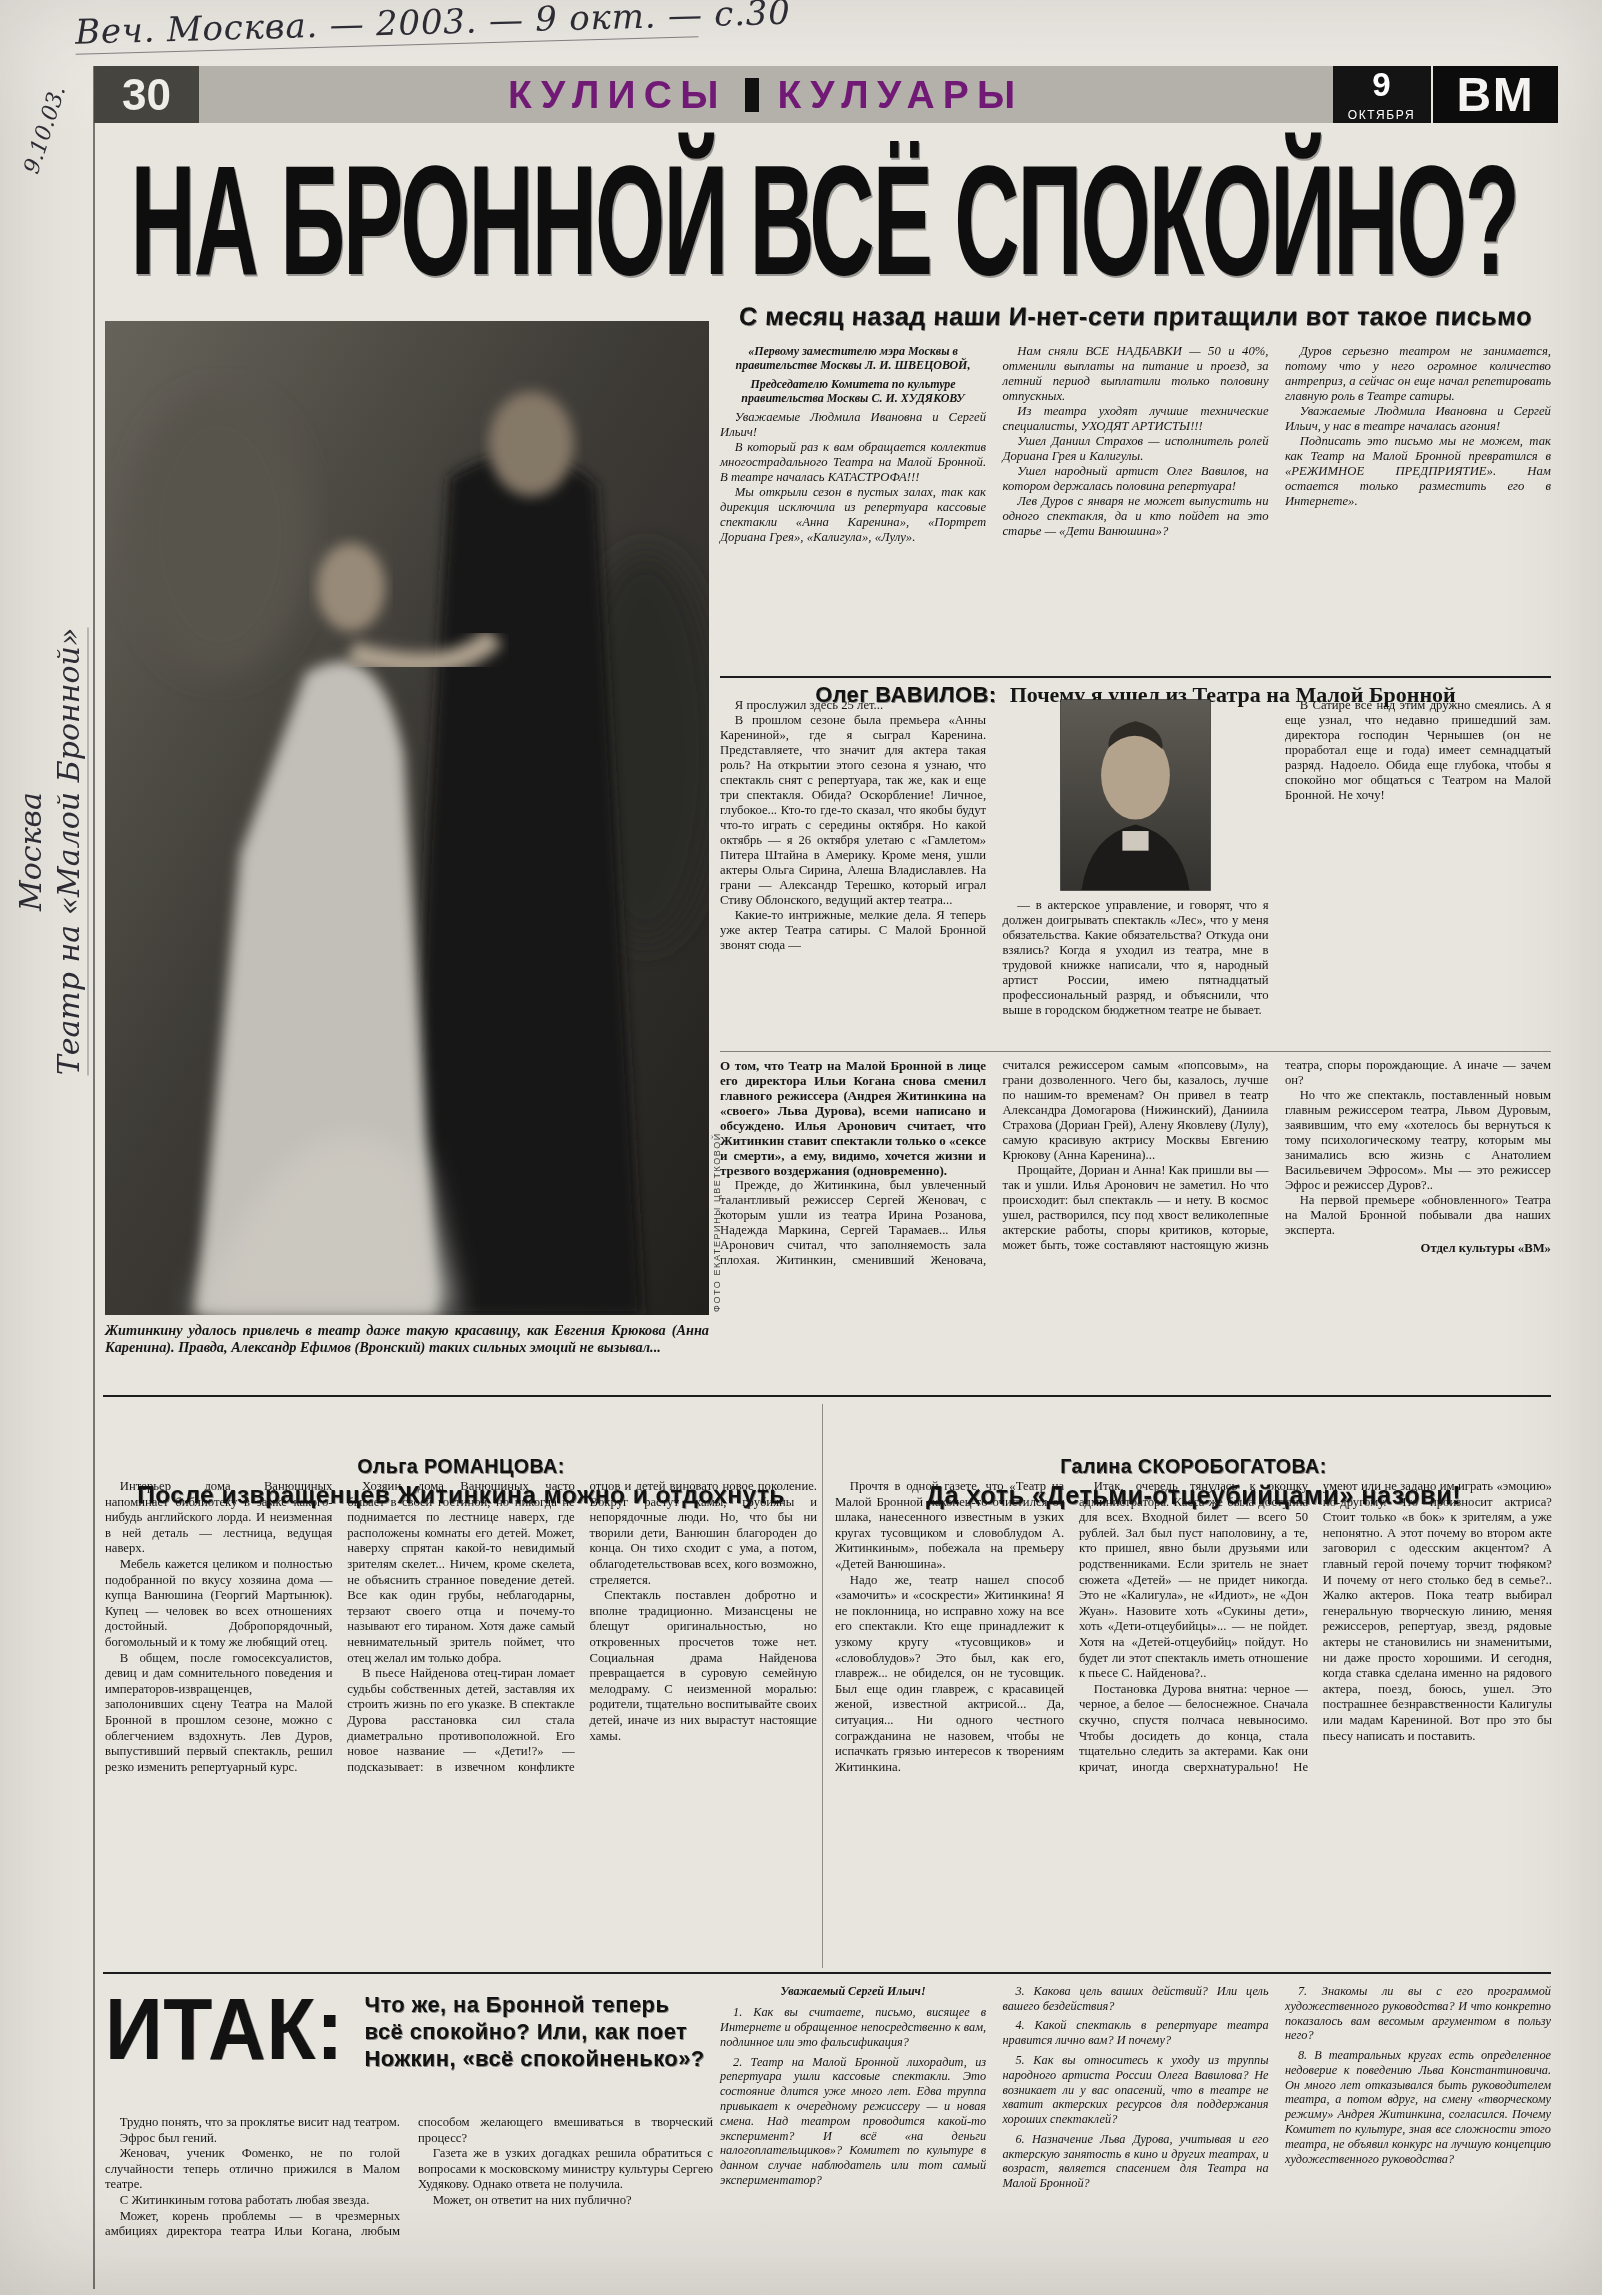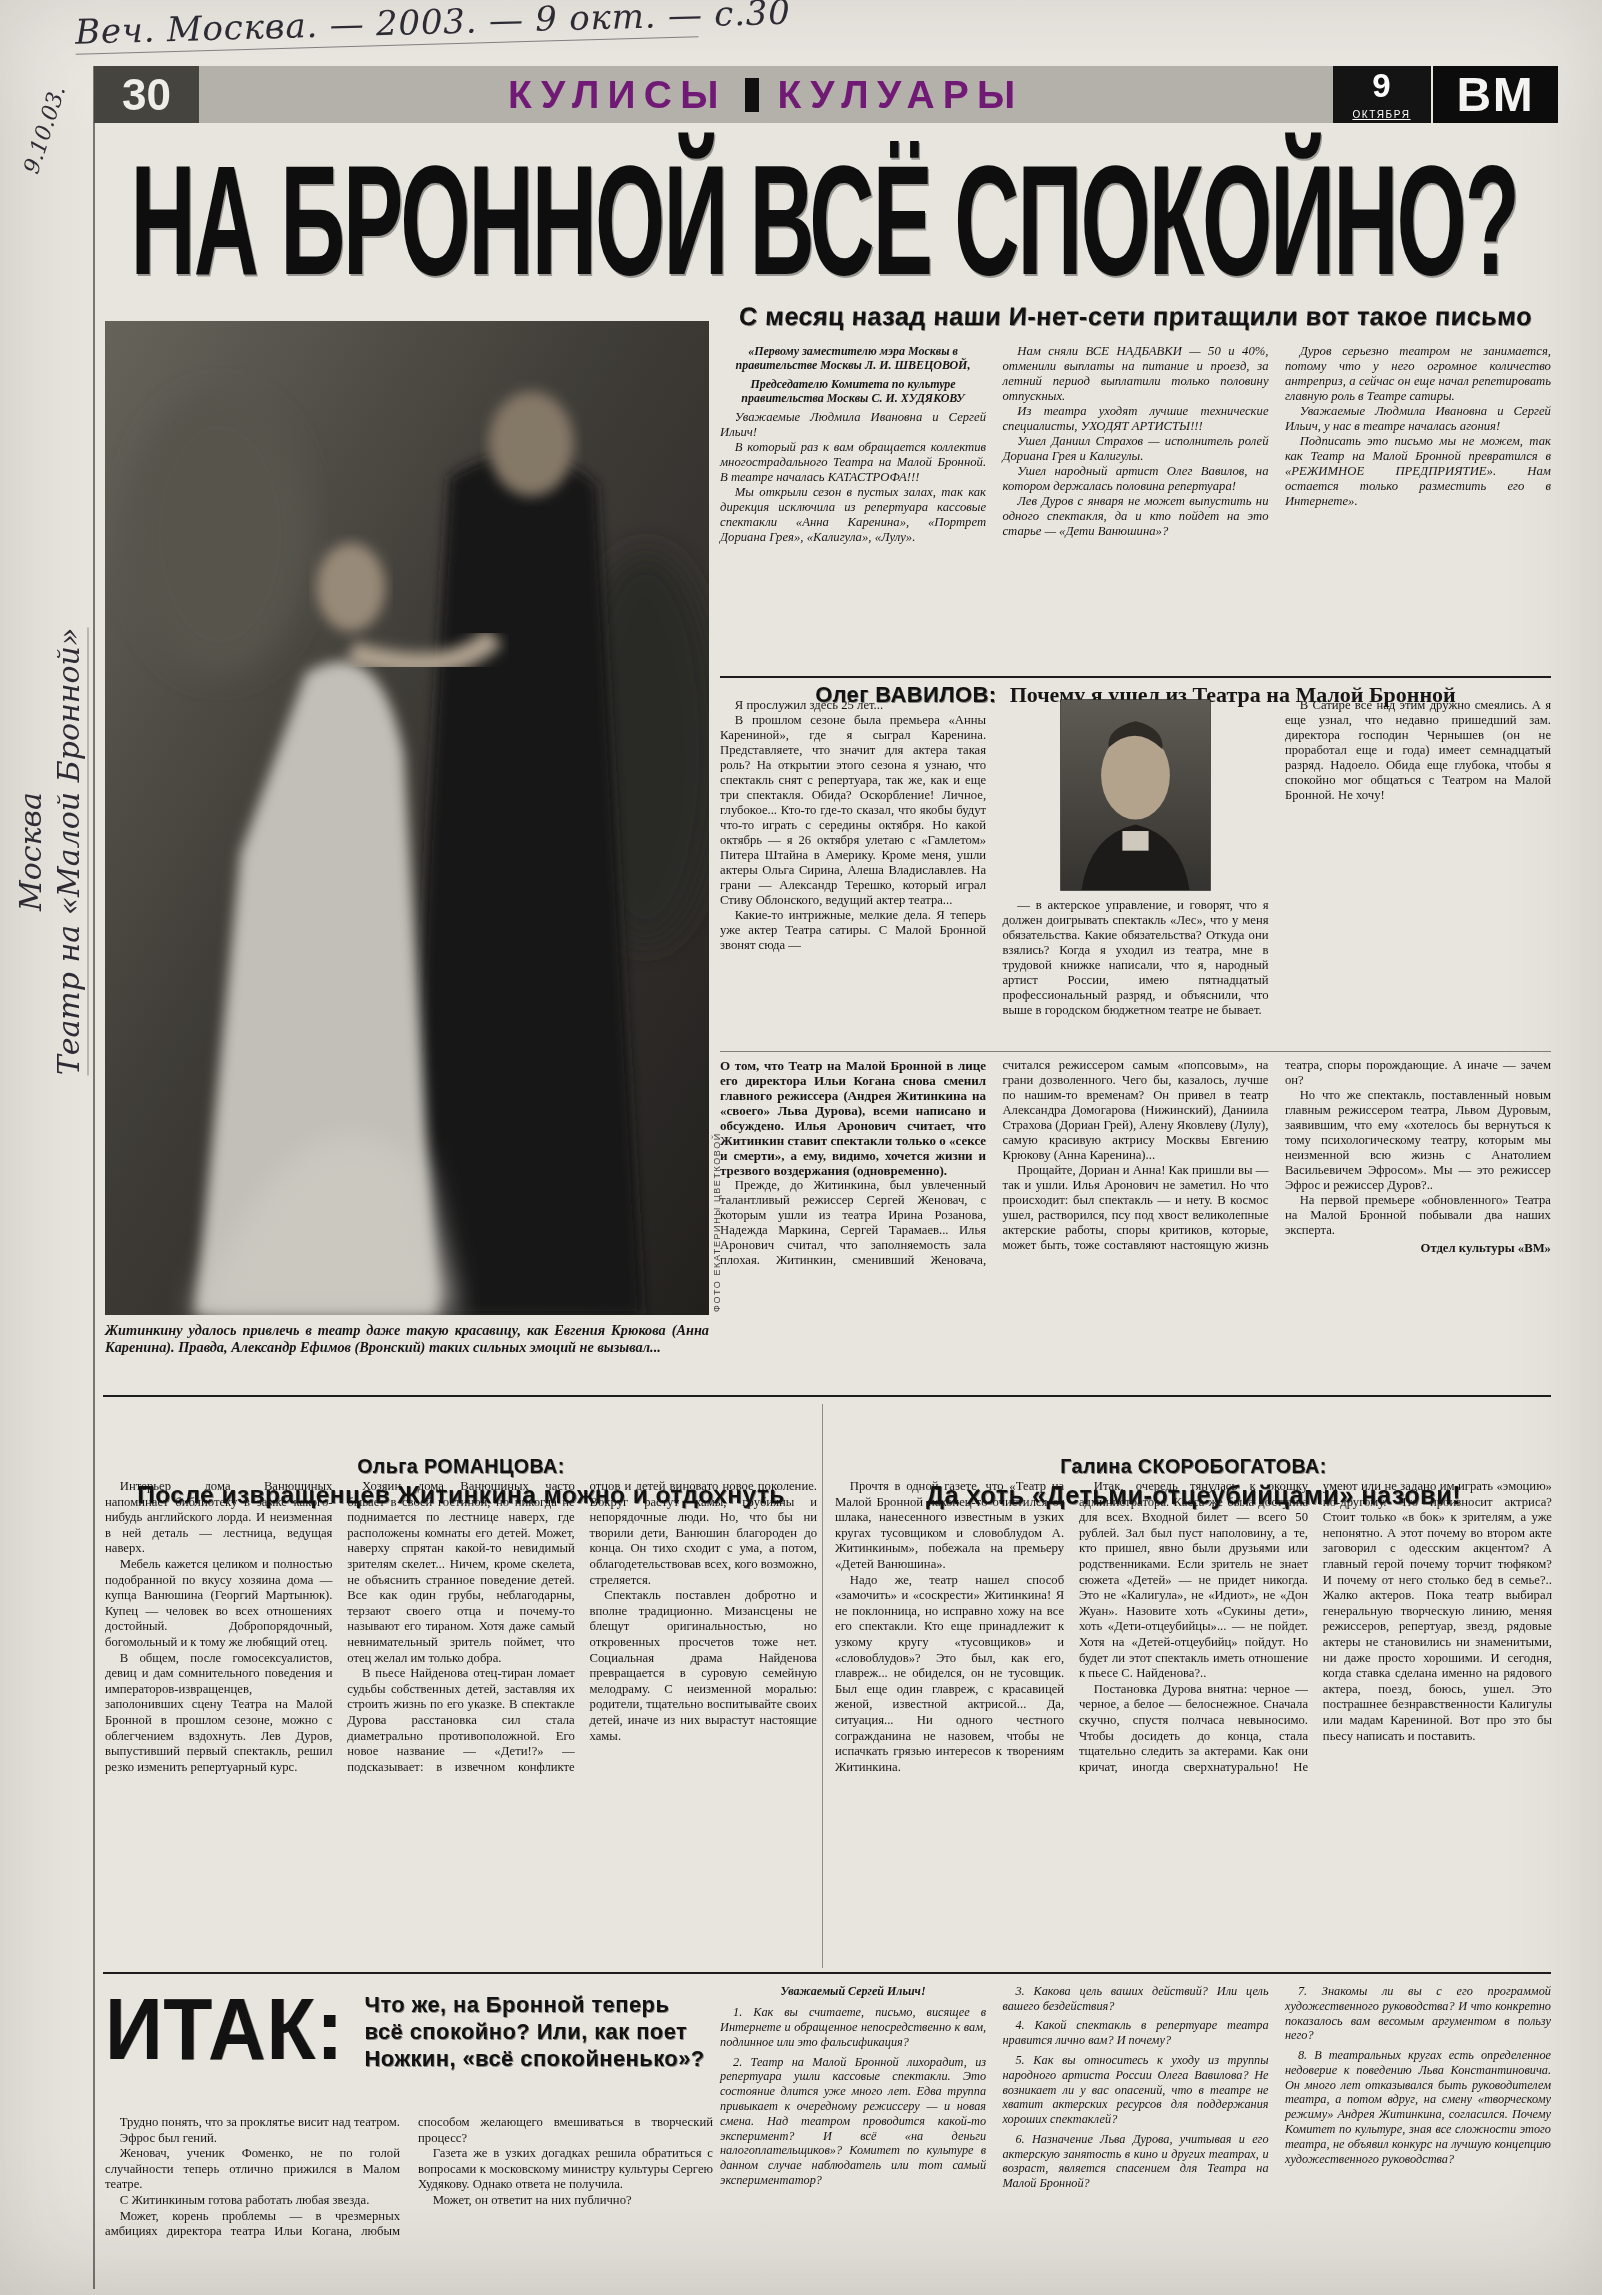--- a/index.html
+++ b/index.html
@@ -17,21 +17,21 @@
   .hw-side{position:absolute; left:-318px; top:812px; width:738px; height:79px; transform:rotate(-90deg); display:flex; flex-direction:column; align-items:center; line-height:38px; font-size:30px; white-space:nowrap;}
   .hw-side .u{border-bottom:1.6px solid rgba(45,44,52,.5);}
   
   .content-rule{position:absolute; left:93px; top:66px; width:1.6px; height:2223px; background:rgba(25,25,25,.55);}
   .masthead{position:absolute; left:94px; top:66px; width:1464px; height:57px; display:flex; font-family:"Liberation Sans",sans-serif;}
   .mh-num{width:105px; background:#45443f; color:#efede8; font-size:44px; font-weight:700; display:flex; align-items:center; justify-content:center;}
   .mh-mid{flex:1; background:#b4b1ab; color:#701a75; display:flex; align-items:center; justify-content:center; gap:18px; font-size:39px; font-weight:800; letter-spacing:8.2px;}
   .mh-block{width:14.8px; height:34px; background:#101010; display:inline-block;}
   .mh-date{width:98px; background:#141414; color:#fff; display:flex; flex-direction:column; align-items:center; justify-content:center; line-height:1;}
   .mh-date .d{font-size:33px; font-weight:800;}
-  .mh-date .m{font-size:10px; letter-spacing:1.6px; margin-top:8px;text-decoration:underline;}
+  .mh-date .m{font-size:12px; letter-spacing:1.6px; margin-top:8px;}
   .mh-logo{width:125px; margin-left:2.5px; background:#0c0c0c; color:#f4f3f1; font-size:48px; font-weight:800; display:flex; align-items:center; justify-content:center; letter-spacing:1.6px;}
   
   .headline{position:absolute; left:90px; top:123px; width:1469px; height:193px; display:flex; align-items:center; justify-content:center; overflow:visible;}
   .headline span{display:inline-block; white-space:nowrap; font-family:"Liberation Sans",sans-serif; font-weight:800; font-size:113px; letter-spacing:-2.5px; color:#0e0e0e; transform:scale(.8,1.38); text-shadow:1.6px 1.6px 0 rgba(10,10,10,.35);}
   
   .display{font-family:"Liberation Sans",sans-serif; font-weight:800; color:#121212; text-shadow:0.8px 0.8px 0 rgba(15,15,15,.45); letter-spacing:0.4px;}
   
   .photo-main{position:absolute; left:105px; top:321px; width:604px; height:994px; background:#2c2a27; overflow:hidden;}
   .photo-credit{position:absolute; left:712px; top:1066px; height:246px; writing-mode:vertical-rl; transform:rotate(180deg); font-family:"Liberation Sans",sans-serif; font-size:9px; letter-spacing:1.6px; color:#3d3d3d;}
   .caption{position:absolute; left:105px; top:1322px; width:604px; font-weight:700; font-style:italic; font-size:14.3px; line-height:17px; text-align:justify;}
@@ -200,21 +200,21 @@
         </div>
     </div>
   </div>
 
   <div class="rule rule-editorial"></div>
   <div class="editorial">
     <div class="plist">
         <p class="bp">О том, что Театр на Малой Бронной в лице его директора Ильи Когана снова сменил главного режиссера (Андрея Житинкина на «своего» Льва Дурова), всеми написано и обсуждено. Илья Аронович считает, что Житинкин ставит спектакли только о «сексе и смерти», а ему, видимо, хочется жизни и трезвого воздержания (одновременно).</p>
         <p class="bp">Прежде, до Житинкина, был увлеченный талантливый режиссер Сергей Женовач, с которым ушли из театра Ирина Розанова, Надежда Маркина, Сергей Тарамаев... Илья Аронович считал, что заполняемость зала плохая. Житинкин, сменивший Женовача, считался режиссером самым «попсовым», на грани дозволенного. Чего бы, казалось, лучше по нашим-то временам? Он привел в театр Александра Домогарова (Нижинский), Даниила Страхова (Дориан Грей), Алену Яковлеву (Лулу), самую красивую актрису Москвы Евгению Крюкову (Анна Каренина)...</p>
         <p class="bp">Прощайте, Дориан и Анна! Как пришли вы — так и ушли. Илья Аронович не заметил. Но что происходит: был спектакль — и нету. В космос ушел, растворился, псу под хвост великолепные актерские работы, споры критиков, которые, может быть, тоже составляют настоящую жизнь театра, споры порождающие. А иначе — зачем он?</p>
-        <p class="bp">Но что же спектакль, поставленный новым главным режиссером театра, Львом Дуровым, заявившим, что ему «хотелось бы вернуться к тому психологическому театру, которым мы неизменной всю жизнь с Анатолием Васильевичем Эфросом». Мы — это режиссер Эфрос и режиссер Дуров?..</p>
+        <p class="bp">Но что же спектакль, поставленный новым главным режиссером театра, Львом Дуровым, заявившим, что ему «хотелось бы вернуться к тому психологическому театру, которым мы занимались всю жизнь с Анатолием Васильевичем Эфросом». Мы — это режиссер Эфрос и режиссер Дуров?..</p>
         <p class="bp">На первой премьере «обновленного» Театра на Малой Бронной побывали два наших эксперта.</p>
       </div>
     <p class="sig">Отдел культуры «ВМ»</p>
   </div>
 
   <div class="rule rule-bottom"></div>
   <div class="vrule"></div>
 
   <div class="art-header rom-h">
     <span class="display small">Ольга РОМАНЦОВА:</span>

